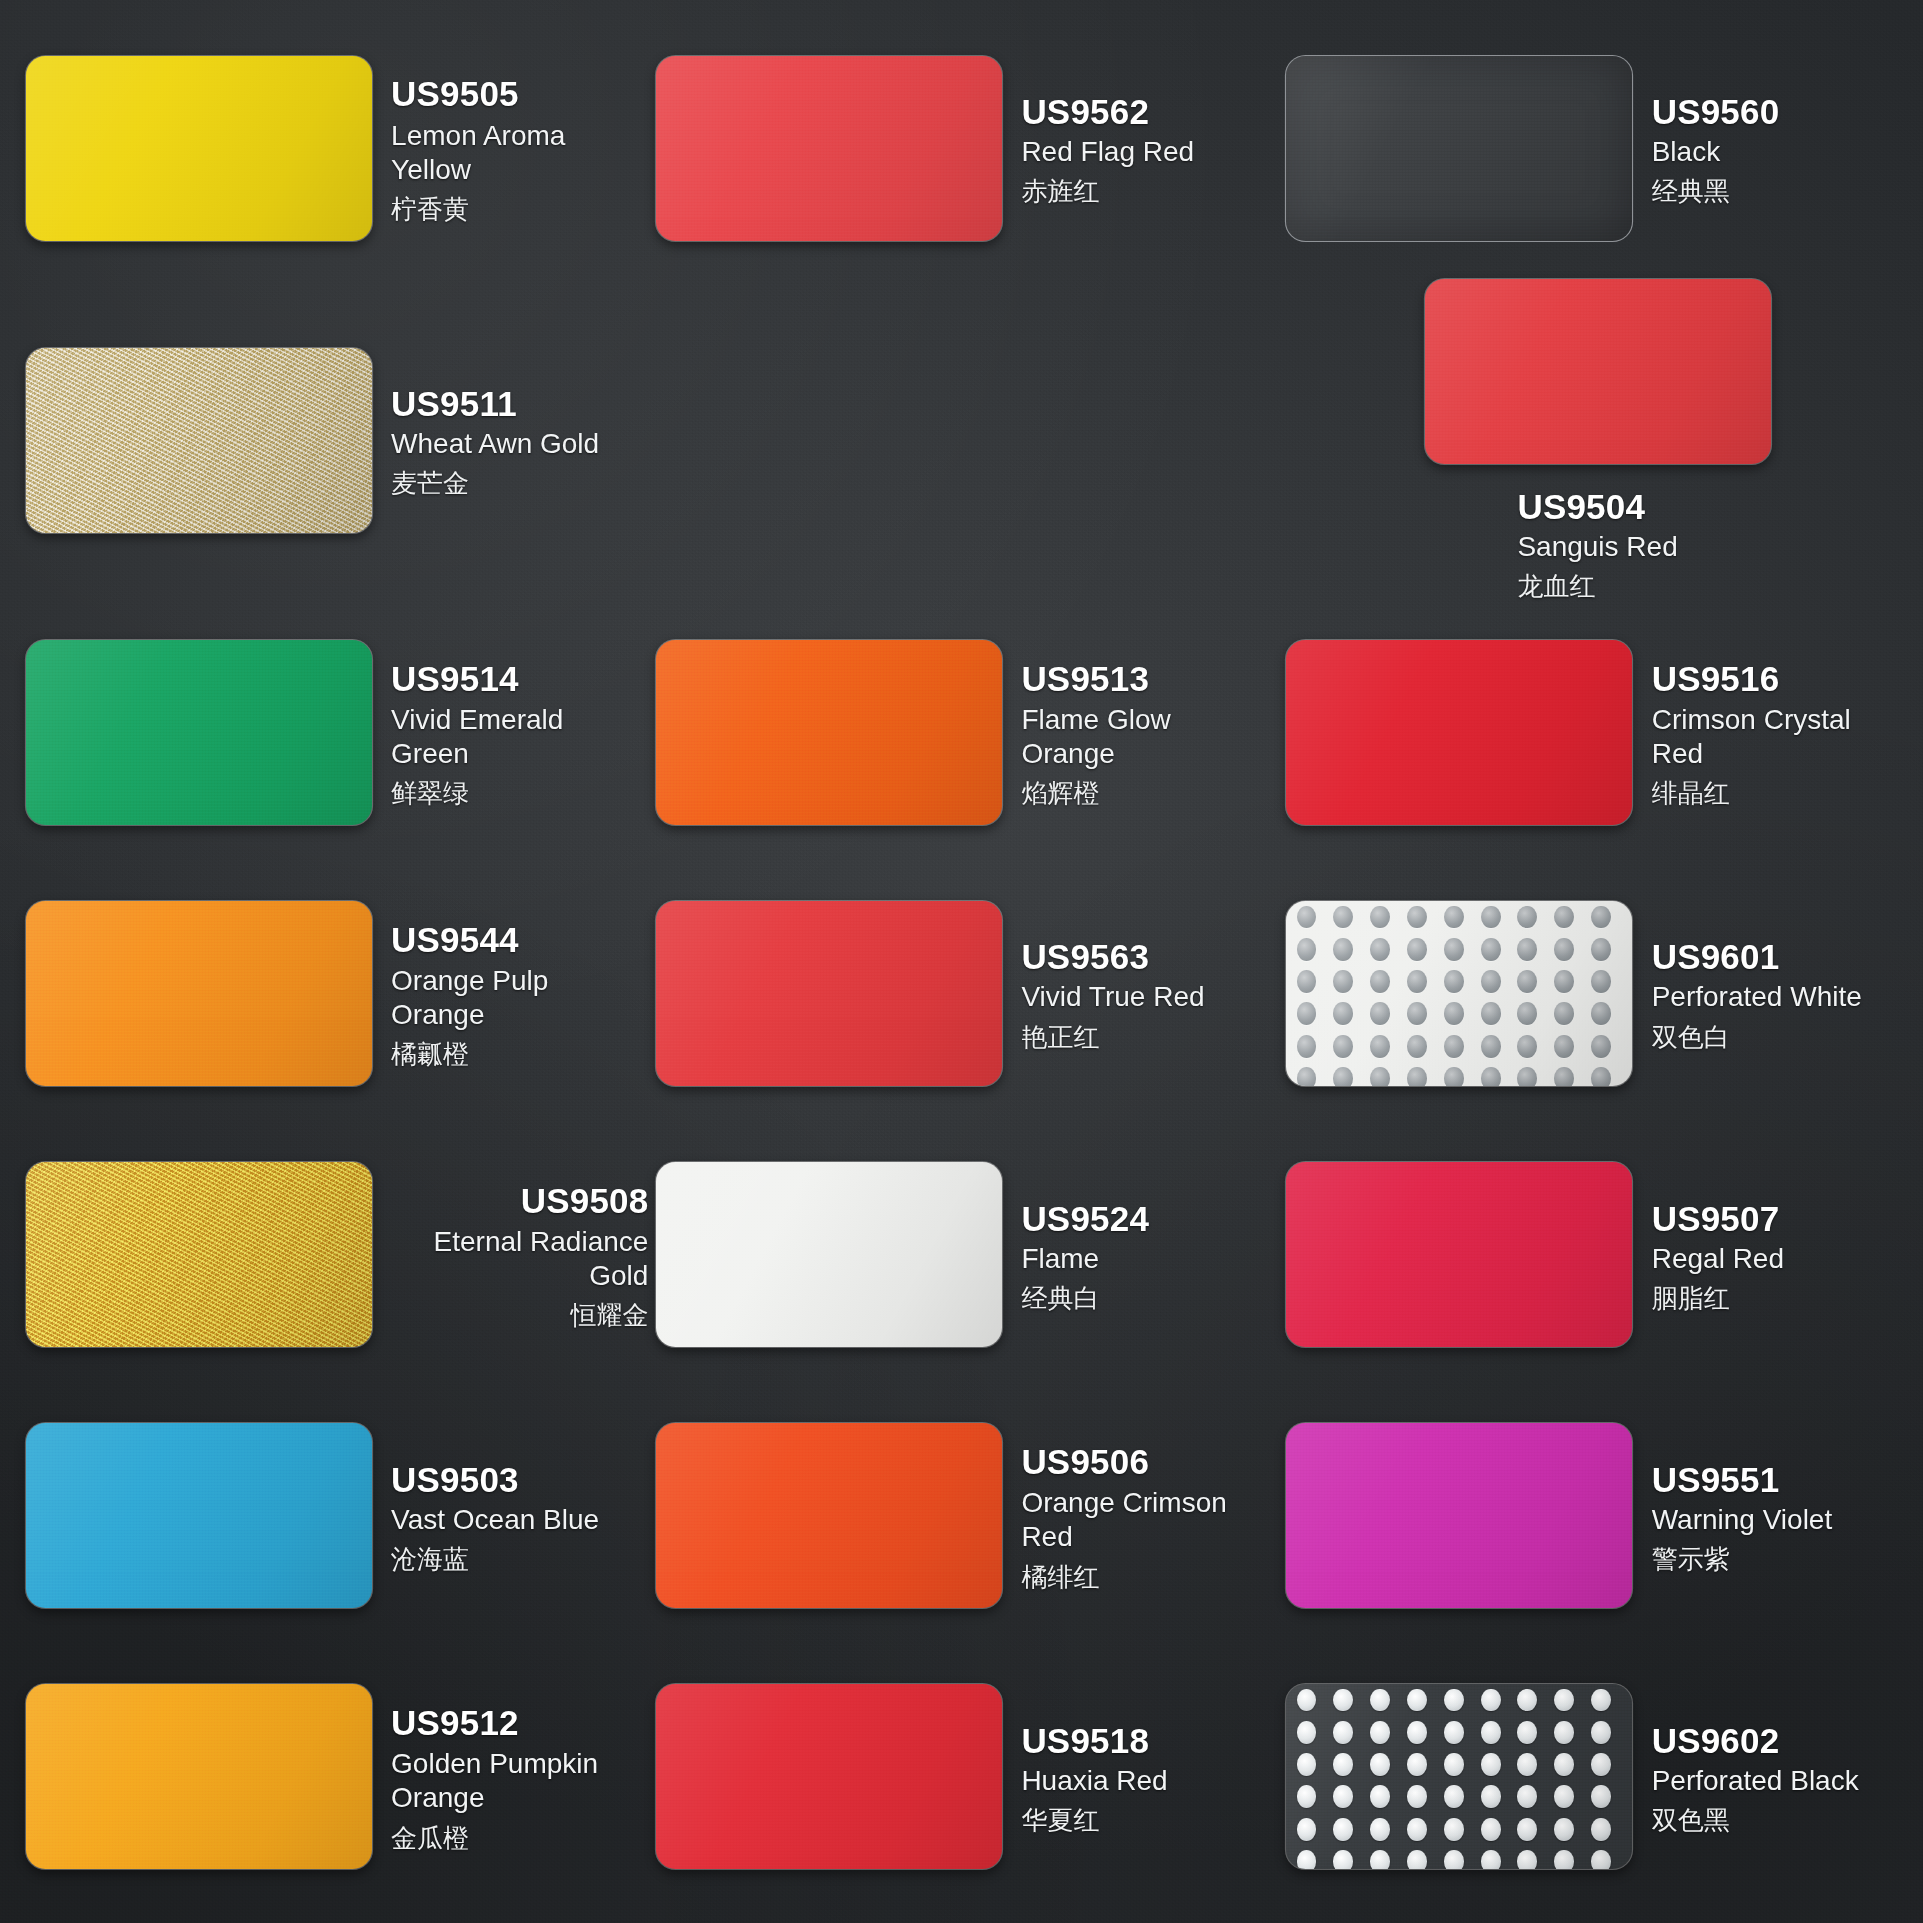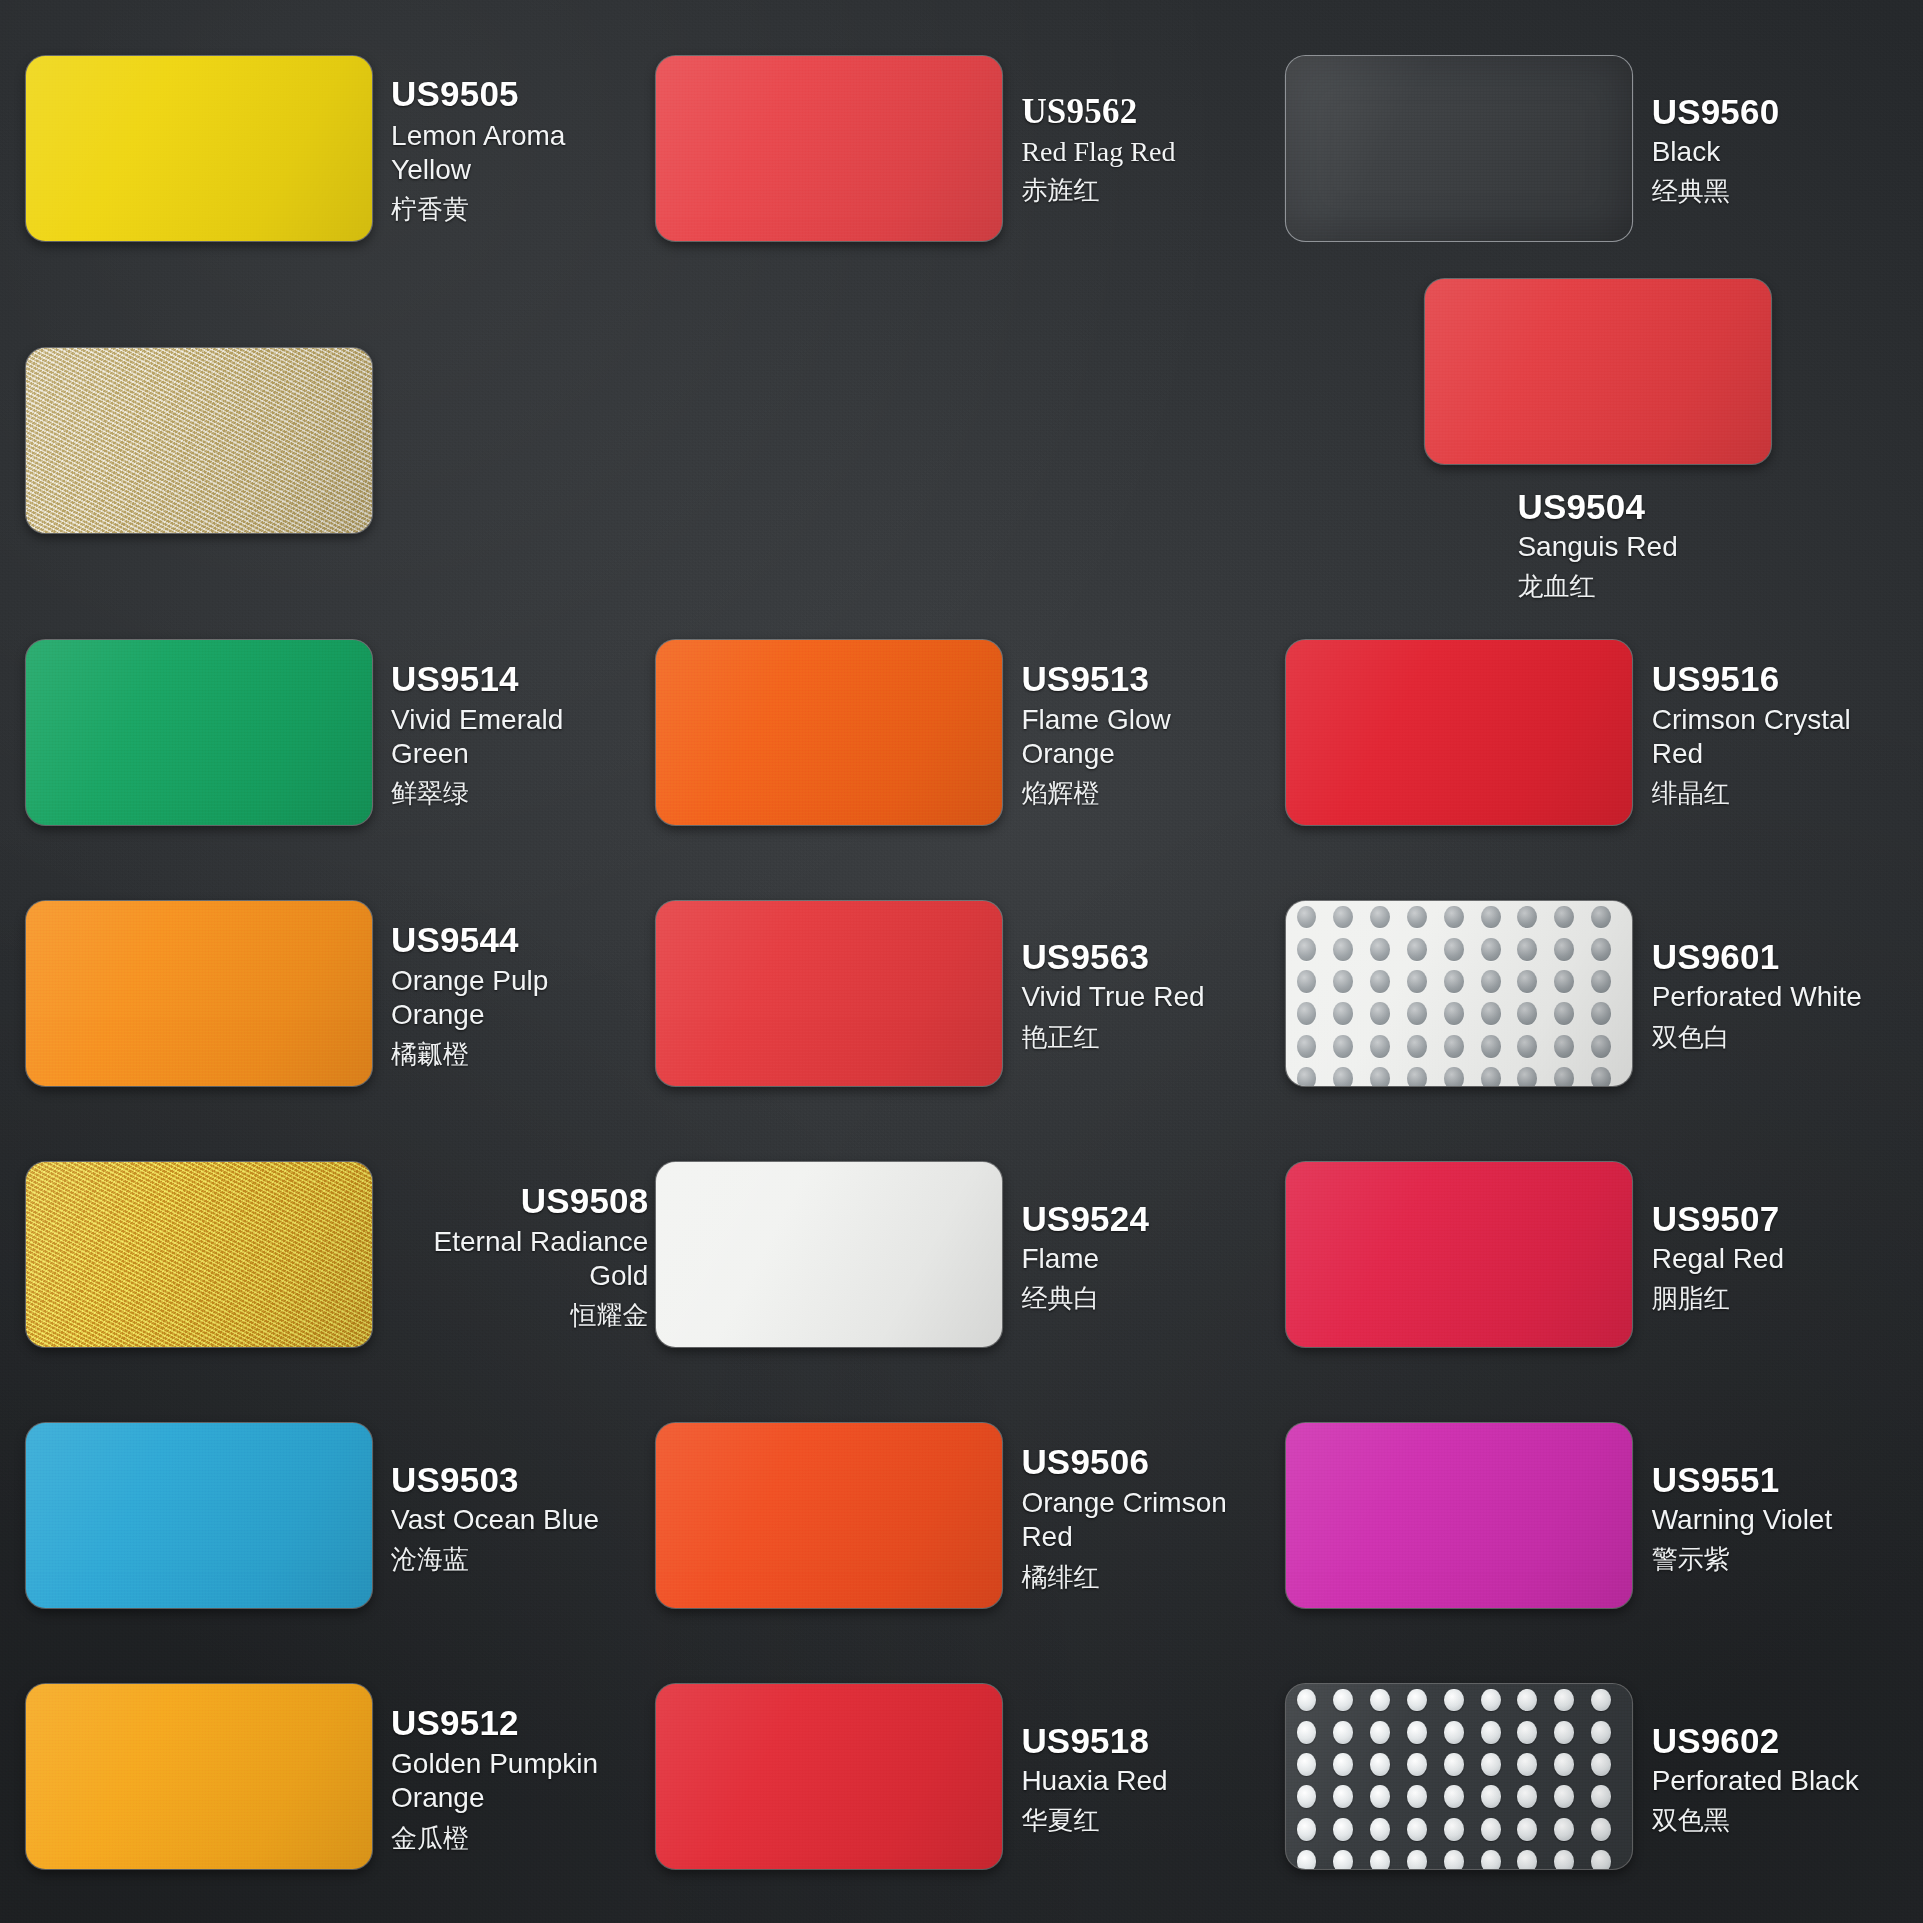--- a/index.html
+++ b/index.html
@@ -184,21 +184,21 @@
       </div>
       <div class="info">
         <div class="code">US9505</div>
         <div class="en">
           <div>Lemon Aroma</div>
           <div>Yellow</div>
         </div>
         <div class="zh">柠香黄</div>
       </div>
     </div>
-    <div class="cell" style="grid-area: 1 / 2; font-family: Liberation Serif, serif;">
+    <div class="cell" style="grid-area: 1 / 2;">
       <div class="chip-wrap">
         <div class="chip" style="background: rgb(232, 69, 74);">
           <div class="grain"></div>
           <div class="sheen"></div>
         </div>
       </div>
       <div class="info tight">
         <div class="code">US9562</div>
         <div class="en">
           <div>Red Flag Red</div>
@@ -220,20 +220,27 @@
         </div>
         <div class="zh">经典黑</div>
       </div>
     </div>
     <div class="cell" style="grid-area: 2 / 1;">
       <div class="chip-wrap">
         <div class="chip metallic" style="background: rgb(207, 192, 150);">
           <div class="grain"></div>
           <div class="sheen"></div>
         </div>
+      </div>
+      <div class="info tight">
+        <div class="code">US9511</div>
+        <div class="en">
+          <div>Wheat Awn Gold</div>
+        </div>
+        <div class="zh">麦芒金</div>
       </div>
     </div>
     <div class="cell" style="grid-area: 2 / 3; flex-direction: column;">
       <div class="chip-wrap">
         <div class="chip" style="background: rgb(226, 60, 65);">
           <div class="grain"></div>
           <div class="sheen"></div>
         </div>
       </div>
       <div class="info tight">

